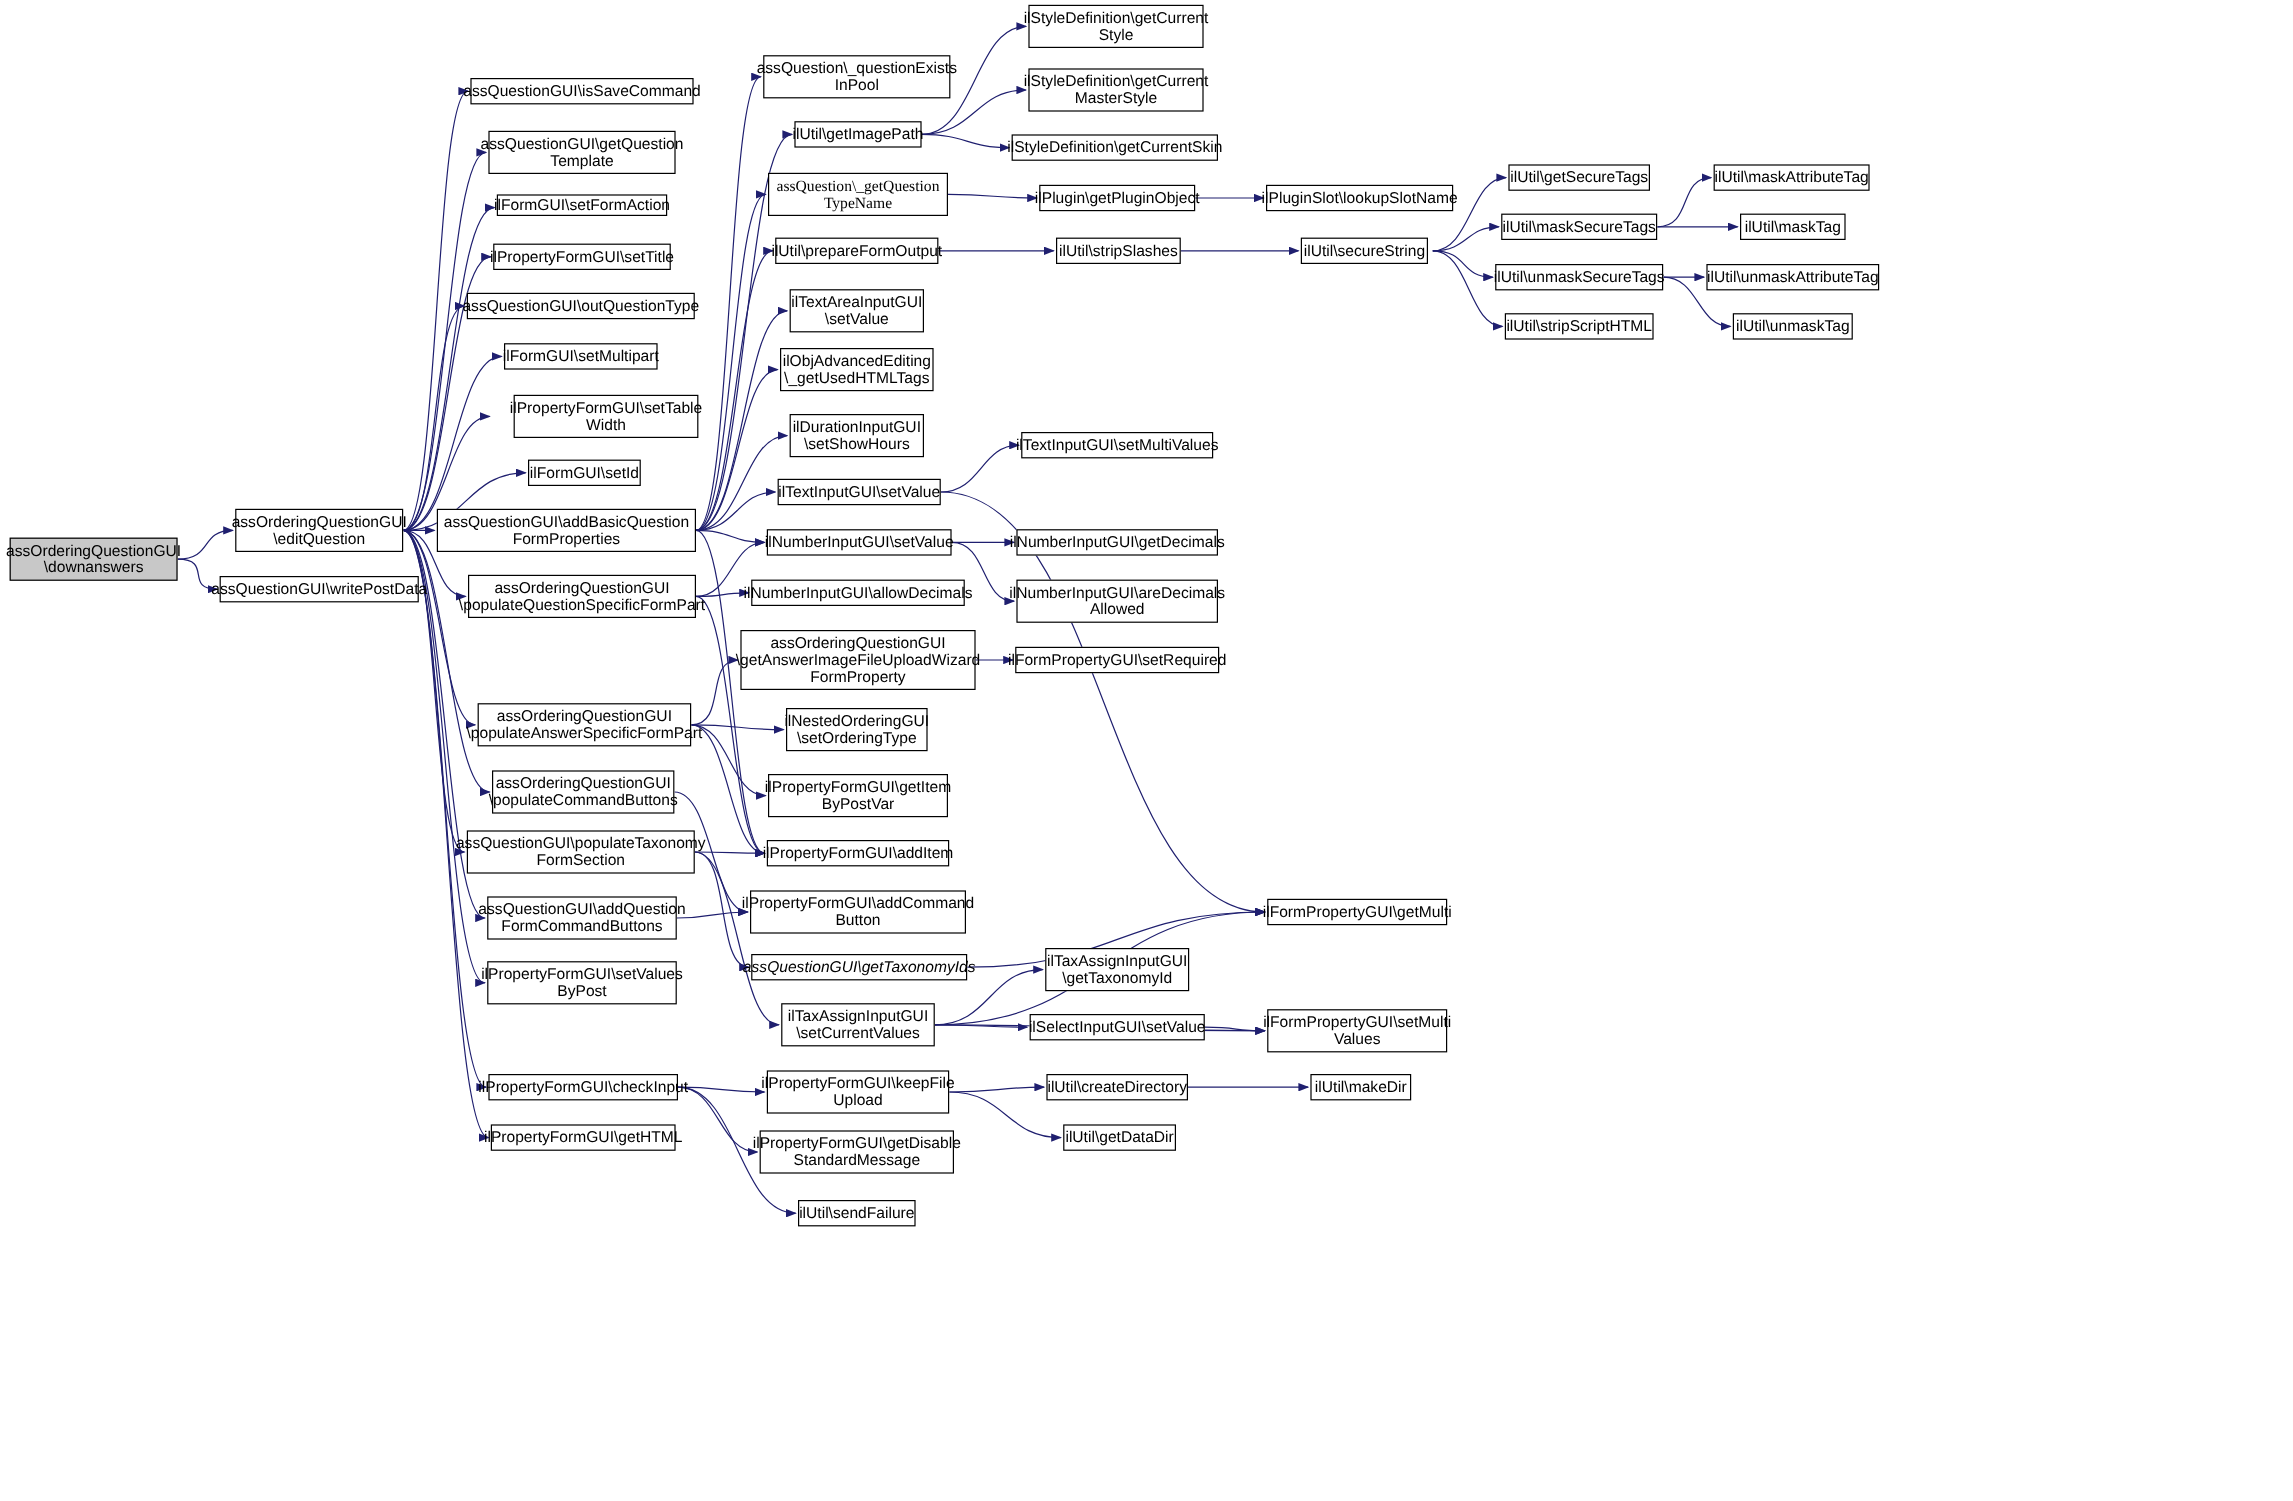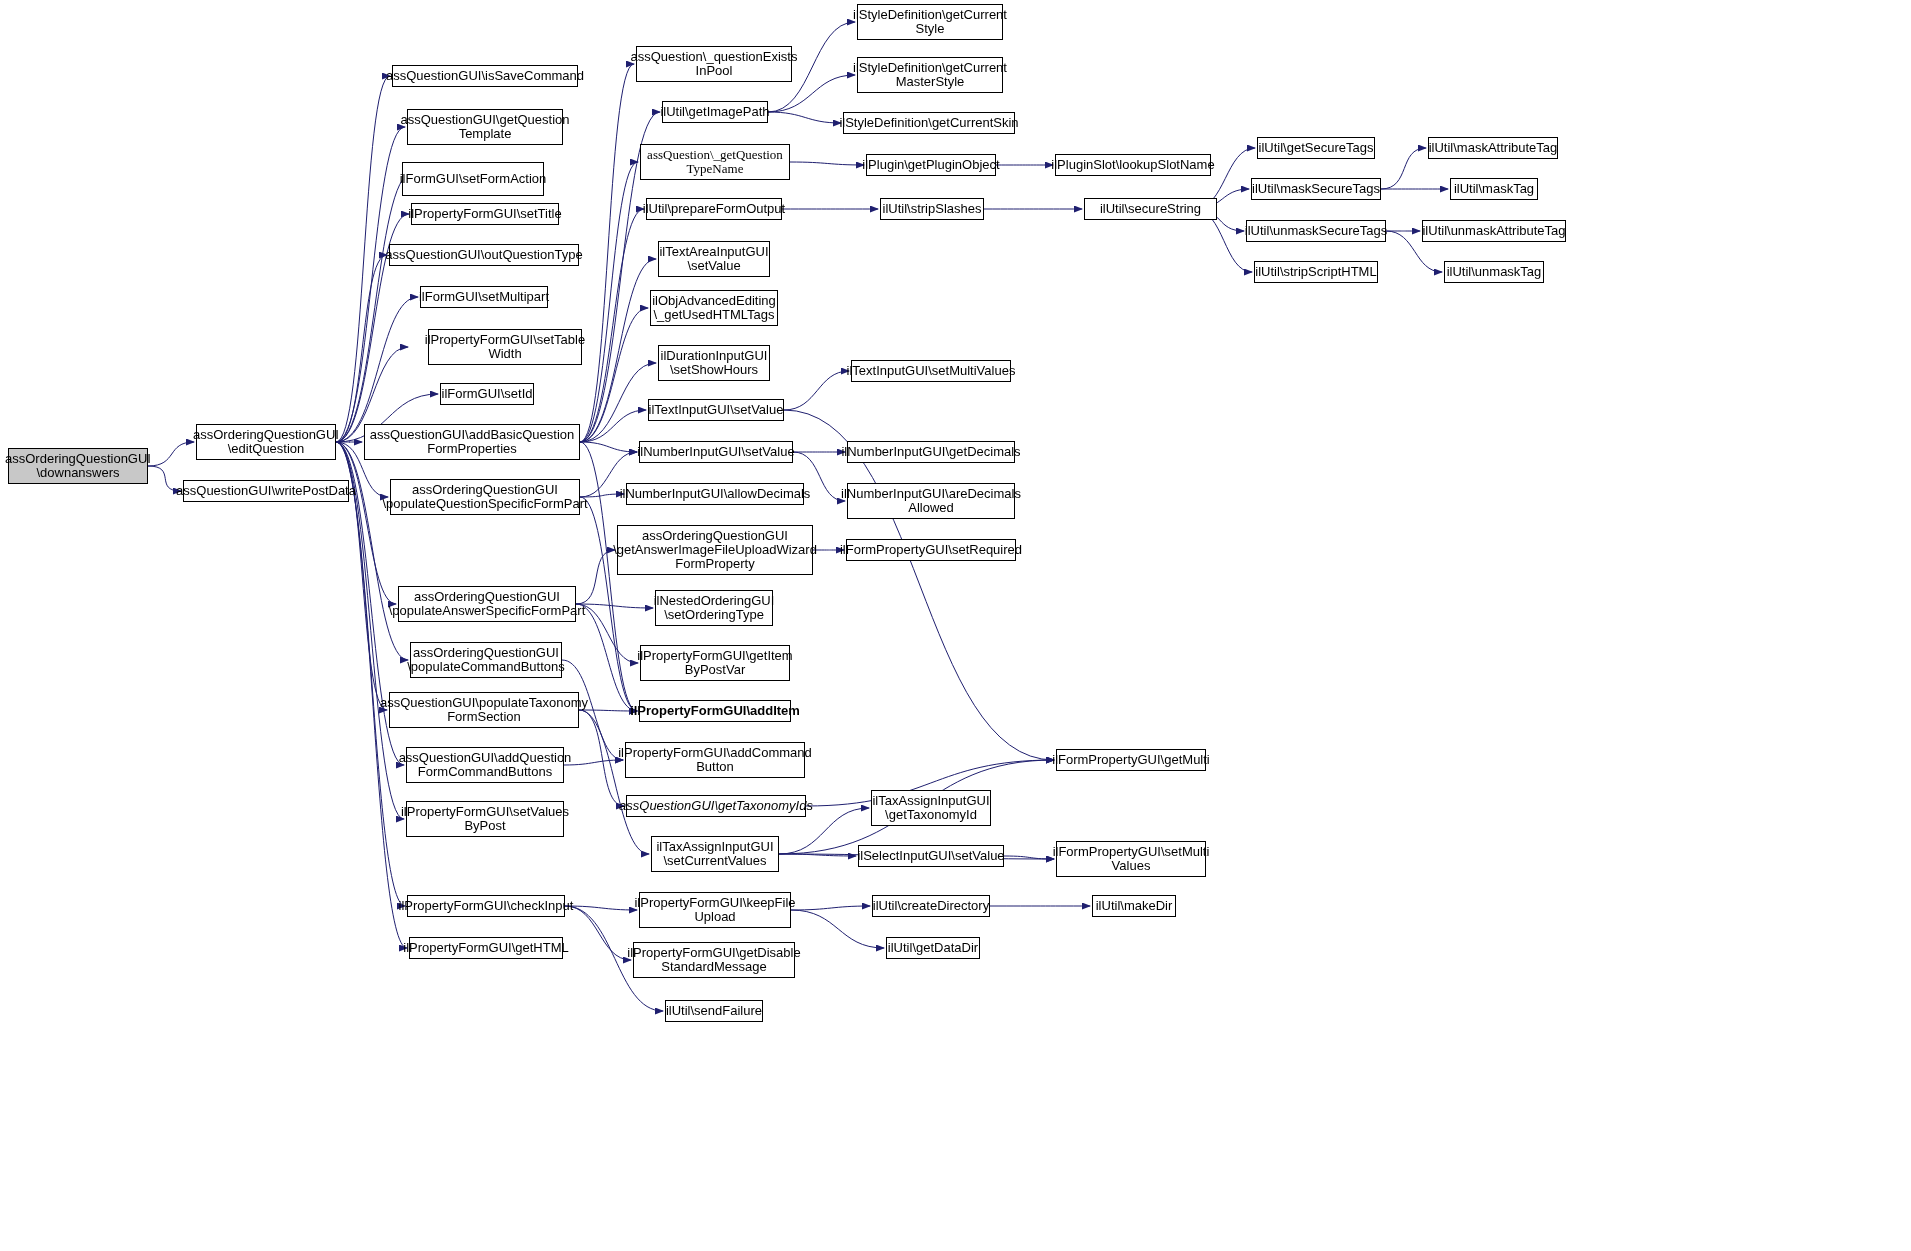--- a/index.html
+++ b/index.html
@@ -96,21 +96,21 @@
       <path d="M 1386 231 C 1416 231, 1414 272, 1442 272" fill="none" stroke="#1f1f6f" stroke-width="1" marker-end="url(#arrow)"></path>
     </svg>
 <div class="node root" style="left: 8px; top: 448px; width: 140px; height: 36px;">assOrderingQuestionGUI
 \downanswers</div>
     <div class="node" style="left: 196px; top: 424px; width: 140px; height: 36px;">assOrderingQuestionGUI
 \editQuestion</div>
     <div class="node" style="left: 183px; top: 480px; width: 166px; height: 22px;">assQuestionGUI\writePostData</div>
     <div class="node" style="left: 392px; top: 65px; width: 186px; height: 22px;">assQuestionGUI\isSaveCommand</div>
     <div class="node" style="left: 407px; top: 109px; width: 156px; height: 36px;">assQuestionGUI\getQuestion
 Template</div>
-    <div class="node" style="left: 402px; top: 162px; width: 142px; height: 34px;">ilFormGUI\setFormAction</div>
+    <div class="node" style="left: 414px; top: 162px; width: 142px; height: 18px;">ilFormGUI\setFormAction</div>
     <div class="node" style="left: 411px; top: 203px; width: 148px; height: 22px;">ilPropertyFormGUI\setTitle</div>
     <div class="node" style="left: 389px; top: 244px; width: 190px; height: 22px;">assQuestionGUI\outQuestionType</div>
     <div class="node" style="left: 420px; top: 286px; width: 128px; height: 22px;">ilFormGUI\setMultipart</div>
     <div class="node" style="left: 428px; top: 329px; width: 154px; height: 36px;">ilPropertyFormGUI\setTable
 Width</div>
     <div class="node" style="left: 440px; top: 383px; width: 94px; height: 22px;">ilFormGUI\setId</div>
     <div class="node" style="left: 364px; top: 424px; width: 216px; height: 36px;">assQuestionGUI\addBasicQuestion
 FormProperties</div>
     <div class="node" style="left: 390px; top: 479px; width: 190px; height: 36px;">assOrderingQuestionGUI
 \populateQuestionSpecificFormPart</div>
@@ -141,21 +141,21 @@
     <div class="node" style="left: 648px; top: 399px; width: 136px; height: 22px;">ilTextInputGUI\setValue</div>
     <div class="node" style="left: 639px; top: 441px; width: 154px; height: 22px;">ilNumberInputGUI\setValue</div>
     <div class="node" style="left: 626px; top: 483px; width: 178px; height: 22px;">ilNumberInputGUI\allowDecimals</div>
     <div class="node" style="left: 617px; top: 525px; width: 196px; height: 50px;">assOrderingQuestionGUI
 \getAnswerImageFileUploadWizard
 FormProperty</div>
     <div class="node" style="left: 655px; top: 590px; width: 118px; height: 36px;">ilNestedOrderingGUI
 \setOrderingType</div>
     <div class="node" style="left: 640px; top: 645px; width: 150px; height: 36px;">ilPropertyFormGUI\getItem
 ByPostVar</div>
-    <div class="node" style="left: 639px; top: 700px; width: 152px; height: 22px; font-weight: bold;">ilPropertyFormGUI\addItem</div>
+    <div class="node" style="left: 639px; top: 700px; width: 152px; height: 22px;">ilPropertyFormGUI\addItem</div>
     <div class="node" style="left: 625px; top: 742px; width: 180px; height: 36px;">ilPropertyFormGUI\addCommand
 Button</div>
     <div class="node" style="left: 626px; top: 795px; width: 180px; height: 22px; font-style: italic;">assQuestionGUI\getTaxonomyIds</div>
     <div class="node" style="left: 651px; top: 836px; width: 128px; height: 36px;">ilTaxAssignInputGUI
 \setCurrentValues</div>
     <div class="node" style="left: 639px; top: 892px; width: 152px; height: 36px;">ilPropertyFormGUI\keepFile
 Upload</div>
     <div class="node" style="left: 633px; top: 942px; width: 162px; height: 36px;">ilPropertyFormGUI\getDisable
 StandardMessage</div>
     <div class="node" style="left: 665px; top: 1000px; width: 98px; height: 22px;">ilUtil\sendFailure</div>
@@ -170,21 +170,21 @@
     <div class="node" style="left: 847px; top: 441px; width: 168px; height: 22px;">ilNumberInputGUI\getDecimals</div>
     <div class="node" style="left: 847px; top: 483px; width: 168px; height: 36px;">ilNumberInputGUI\areDecimals
 Allowed</div>
     <div class="node" style="left: 846px; top: 539px; width: 170px; height: 22px;">ilFormPropertyGUI\setRequired</div>
     <div class="node" style="left: 871px; top: 790px; width: 120px; height: 36px;">ilTaxAssignInputGUI
 \getTaxonomyId</div>
     <div class="node" style="left: 858px; top: 845px; width: 146px; height: 22px;">ilSelectInputGUI\setValue</div>
     <div class="node" style="left: 872px; top: 895px; width: 118px; height: 22px;">ilUtil\createDirectory</div>
     <div class="node" style="left: 886px; top: 937px; width: 94px; height: 22px;">ilUtil\getDataDir</div>
     <div class="node" style="left: 1055px; top: 154px; width: 156px; height: 22px;">ilPluginSlot\lookupSlotName</div>
-    <div class="node" style="left: 1084px; top: 198px; width: 133px; height: 22px;">ilUtil\secureString</div>
+    <div class="node" style="left: 1084px; top: 198px; width: 106px; height: 22px;">ilUtil\secureString</div>
     <div class="node" style="left: 1056px; top: 749px; width: 150px; height: 22px;">ilFormPropertyGUI\getMulti</div>
     <div class="node" style="left: 1056px; top: 841px; width: 150px; height: 36px;">ilFormPropertyGUI\setMulti
 Values</div>
     <div class="node" style="left: 1092px; top: 895px; width: 84px; height: 22px;">ilUtil\makeDir</div>
     <div class="node" style="left: 1257px; top: 137px; width: 118px; height: 22px;">ilUtil\getSecureTags</div>
     <div class="node" style="left: 1251px; top: 178px; width: 130px; height: 22px;">ilUtil\maskSecureTags</div>
     <div class="node" style="left: 1246px; top: 220px; width: 140px; height: 22px;">ilUtil\unmaskSecureTags</div>
     <div class="node" style="left: 1254px; top: 261px; width: 124px; height: 22px;">ilUtil\stripScriptHTML</div>
     <div class="node" style="left: 1428px; top: 137px; width: 130px; height: 22px;">ilUtil\maskAttributeTag</div>
     <div class="node" style="left: 1450px; top: 178px; width: 88px; height: 22px;">ilUtil\maskTag</div>

